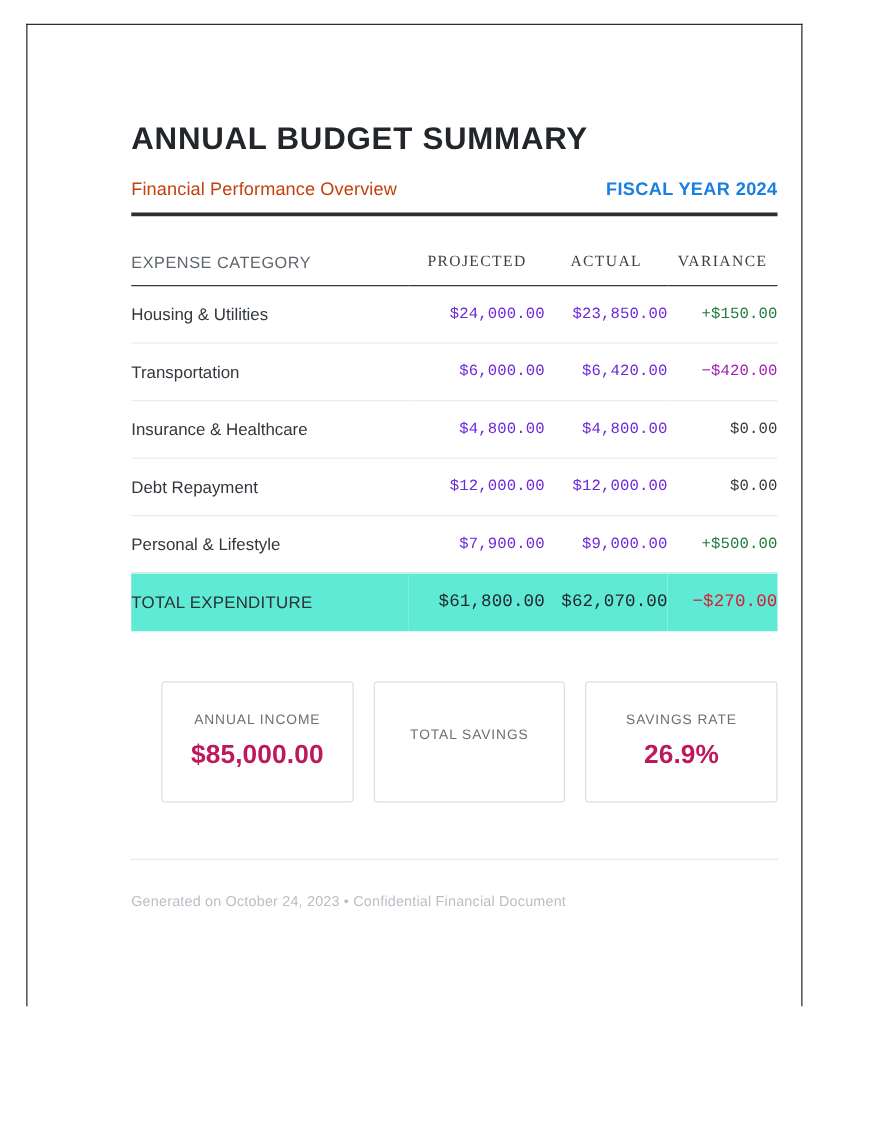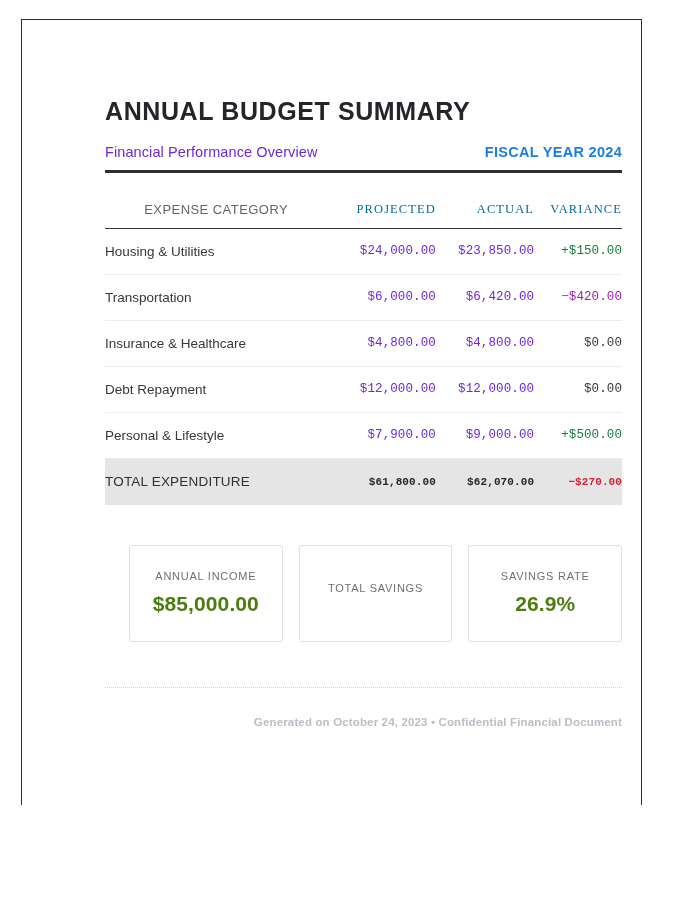--- a/index.html
+++ b/index.html
@@ -46,21 +46,21 @@
     line-height: 1.1;
   }
   .subhead-row {
     display: flex;
     align-items: baseline;
     justify-content: space-between;
     margin-top: 18px;
   }
   .doc-subtitle {
     font-size: 14.5px;
-    color: #6d28d9;
+    color: #c2410c;
     letter-spacing: 0.1px;
   }
   .fiscal-year {
     font-size: 14.5px;
     font-weight: bold;
     color: #1a7fe0;
     letter-spacing: 0.3px;
   }
   .header-rule {
     margin-top: 10px;
@@ -78,28 +78,27 @@
   .budget-table th {
     font-weight: normal;
     padding: 0 0 11px 0;
     vertical-align: bottom;
   }
   .th-category {
     font-family: "Liberation Sans", sans-serif;
     font-size: 13px;
     color: #5f666b;
     letter-spacing: 0.45px;
-    text-align: center;
+    text-align: left;
   }
   .th-num {
     font-family: "Liberation Serif", serif;
     font-size: 12.5px;
-    color: #0369a1;
+    color: #404040;
     letter-spacing: 1.1px;
-    text-align: right;
   }
   .budget-table thead tr {
     border-bottom: 1.6px solid #32383d;
   }
 
   .budget-table tbody td {
     padding: 0;
     height: 45px;
     border-bottom: 1px solid #ececec;
     vertical-align: middle;
@@ -115,32 +114,32 @@
     font-size: 12.5px;
     color: #6d28d9;
     text-align: right;
     letter-spacing: 0.1px;
   }
   .pos { color: #1e7a3c; }
   .neg { color: #a21caf; }
   .zero { color: #33393e; }
 
   tr.total-row td {
-    background: #e5e5e5;
+    background: #5eead4;
     border-bottom: none;
     height: 46px;
   }
   tr.total-row .cell-category {
     font-size: 13.5px;
     color: #2c3135;
     letter-spacing: 0.2px;
   }
   tr.total-row .cell-num {
-    font-weight: bold;
-    font-size: 11px;
+    font-weight: normal;
+    font-size: 14px;
     color: #23282c;
   }
   tr.total-row .neg { color: #d81e34; }
 
   td.pad-l { padding-left: 10px; }
   td.pad-r { padding-right: 10px; }
 
   
   .cards {
     display: flex;
@@ -162,38 +161,37 @@
   }
   .card-label {
     font-size: 11px;
     color: #6a7175;
     letter-spacing: 0.75px;
     margin-bottom: 10px;
   }
   .card-value {
     font-size: 21px;
     font-weight: bold;
-    color: #4d7c0f;
+    color: #be185d;
     letter-spacing: 0.1px;
   }
   .card-value.accent { color: #1a7fe0; }
 
   
   .footer-divider {
     margin-top: 45px;
     border-top: 1px dotted #cfd3d7;
     height: 0;
   }
   .footer-text {
     margin-top: 28px;
-    text-align: right;
+    text-align: left;
     font-size: 11.5px;
     color: #b9bfc5;
     letter-spacing: 0.15px;
-    font-weight: bold;
   }
 </style>
 </head>
 <body>
 
 <div id="page-frame">
   <div id="content">
 
     <div>
       <h1 class="doc-title">ANNUAL BUDGET SUMMARY</h1>

